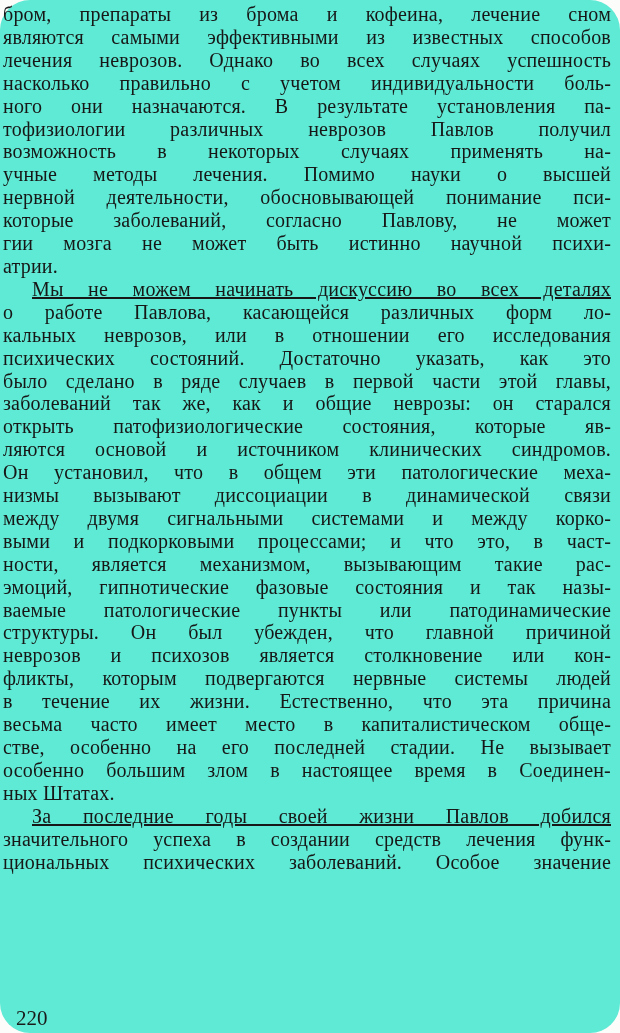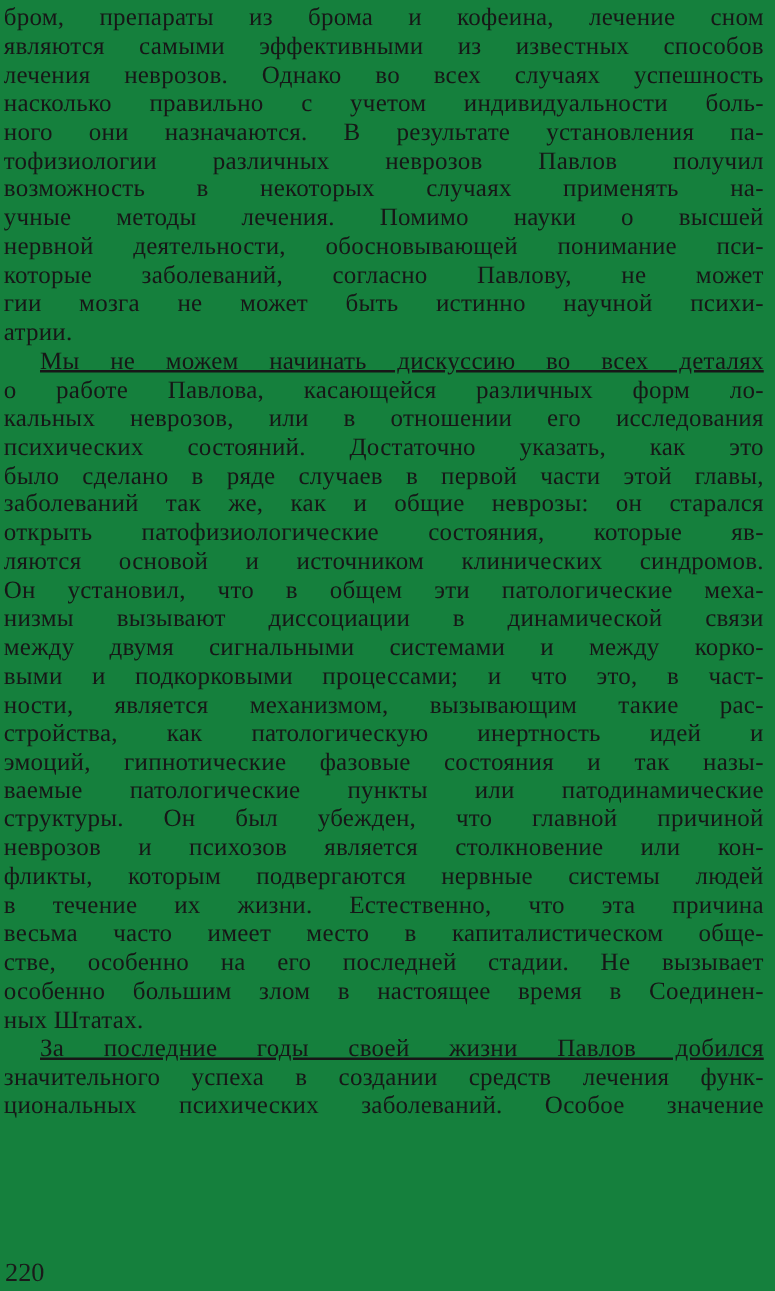--- a/index.html
+++ b/index.html
@@ -8,21 +8,22 @@
     height: 1033px;
     background: #fcfcfb;
     overflow: hidden;
     position: relative;
     font-family: "Liberation Serif", "DejaVu Serif", serif;
     color: #171717;
   }
   .page {
     position: absolute;
     inset: 0;
-    background: #15803d;
+    background: #5eead4;
+    border-radius: 30px;
   }
   .text-block {
     position: absolute;
     top: 3px;
     left: 3px;
     width: 608px;
   }
   .line {
     font-size: 20px;
     line-height: 22.9px;
@@ -32,21 +33,21 @@
   }
   .line.end {
     text-align-last: left;
   }
   .line.indent {
     text-indent: 29px;
     text-decoration: underline;
   }
   .page-number {
     position: absolute;
-    left: 4px;
+    left: 16px;
     bottom: 4px;
     font-size: 21px;
     line-height: 22px;
     color: #1a1a1a;
   }
 </style>
 </head>
 <body>
 
 <div class="page">
@@ -69,21 +70,20 @@
       <div class="line">психических состояний. Достаточно указать, как это</div>
       <div class="line">было сделано в ряде случаев в первой части этой главы,</div>
       <div class="line">заболеваний так же, как и общие неврозы: он старался</div>
       <div class="line">открыть патофизиологические состояния, которые яв-</div>
       <div class="line">ляются основой и источником клинических синдромов.</div>
       <div class="line">Он установил, что в общем эти патологические меха-</div>
       <div class="line">низмы вызывают диссоциации в динамической связи</div>
       <div class="line">между двумя сигнальными системами и между корко-</div>
       <div class="line">выми и подкорковыми процессами; и что это, в част-</div>
       <div class="line">ности, является механизмом, вызывающим такие рас-</div>
-      <div class="line">стройства, как патологическую инертность идей и</div>
       <div class="line">эмоций, гипнотические фазовые состояния и так назы-</div>
       <div class="line">ваемые патологические пункты или патодинамические</div>
       <div class="line">структуры. Он был убежден, что главной причиной</div>
       <div class="line">неврозов и психозов является столкновение или кон-</div>
       <div class="line">фликты, которым подвергаются нервные системы людей</div>
       <div class="line">в течение их жизни. Естественно, что эта причина</div>
       <div class="line">весьма часто имеет место в капиталистическом обще-</div>
       <div class="line">стве, особенно на его последней стадии. Не вызывает</div>
       <div class="line">особенно большим злом в настоящее время в Соединен-</div>
       <div class="line end">ных Штатах.</div>

